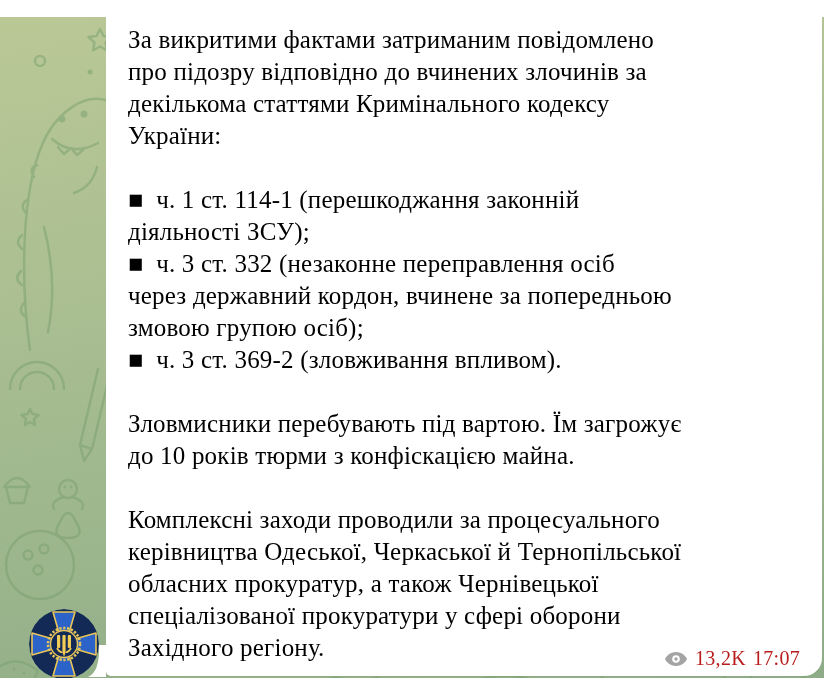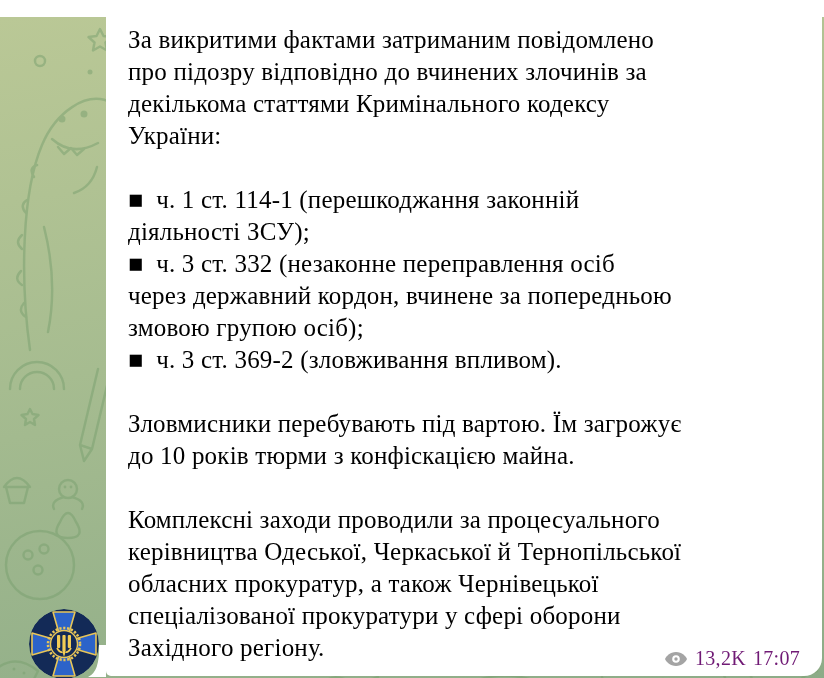--- a/index.html
+++ b/index.html
@@ -27,21 +27,21 @@
     white-space: pre-wrap;
     font-size:25px;
     line-height:32px;
     letter-spacing:0.2px;
     color:#000000;
   }
   .meta {
     position:absolute;
     right:22px; bottom:6px;
     display:flex; align-items:center; gap:7px;
-    color:#701a75;
+    color:#b91c1c;
     font-size:20px;
     letter-spacing:0.3px;
   }
   .meta .eye { display:block; }
   .tail { position:absolute; left:88px; top:628px; z-index:2; }
   .avatar {
     position:absolute;
     left:29px; top:592px;
     width:70px; height:70px;
     border-radius:50%;

